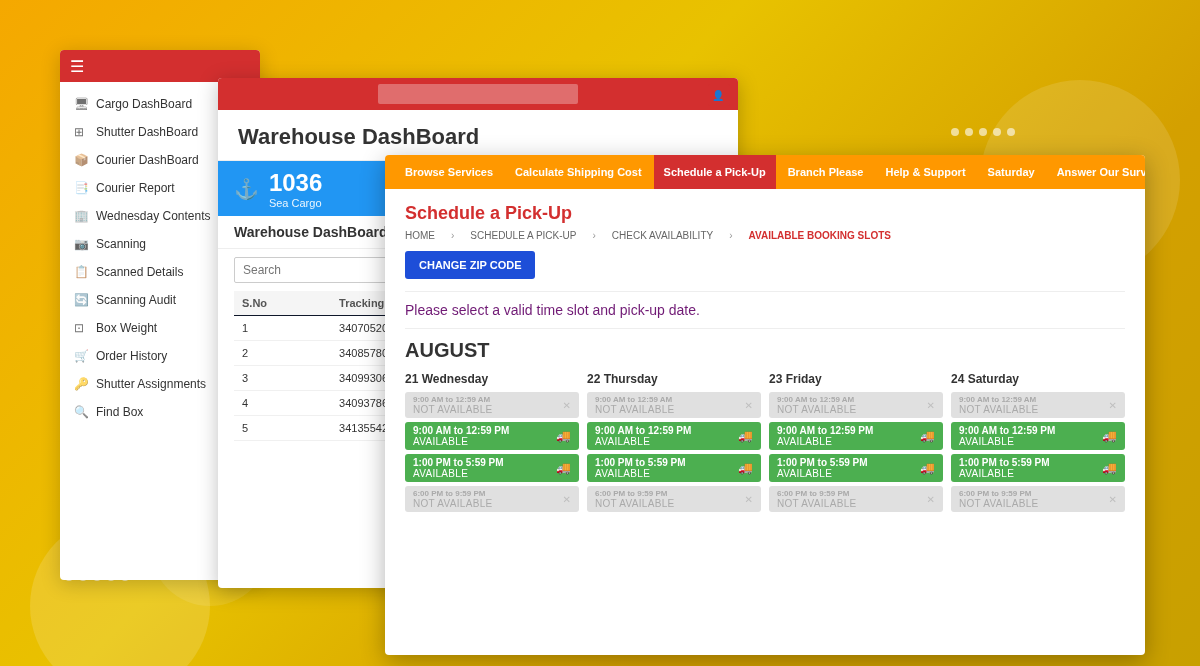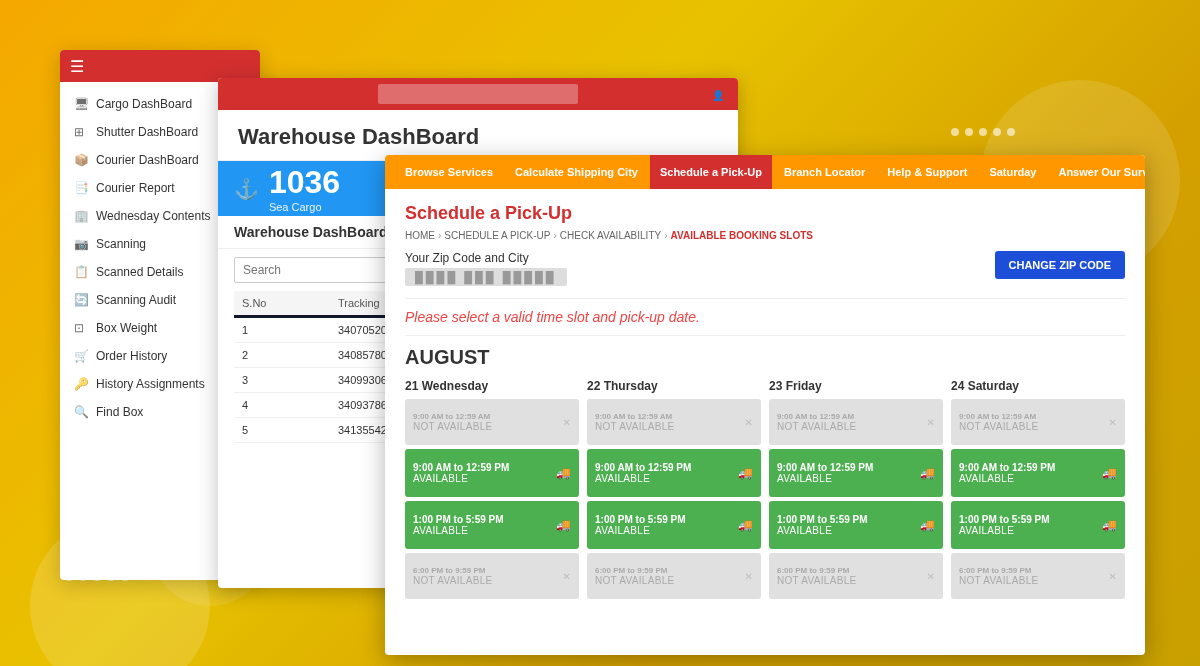--- a/index.html
+++ b/index.html
@@ -161,21 +161,21 @@
       display: flex;
       align-items: center;
       padding: 0 16px;
       gap: 10px;
       flex: 1;
       color: white;
     }
     .stat-item.blue { background: #2196f3; }
     .stat-item.orange { background: #ff9800; }
     .stat-number {
-      font-size: 32px;
+      font-size: 24px;
       font-weight: bold;
     }
     .stat-label {
       font-size: 11px;
       opacity: 0.9;
     }
     .stat-icon {
       font-size: 20px;
       opacity: 0.9;
     }
@@ -211,21 +211,21 @@
       height: calc(100% - 235px);
     }
     .pickup-title {
       color: #d32f2f;
       font-size: 18px;
       font-weight: bold;
       margin-bottom: 6px;
     }
     .breadcrumb {
       display: flex;
-      gap: 3px;
+      gap: 16px;
       font-size: 10px;
       color: #666;
       margin-bottom: 10px;
     }
     .breadcrumb span { cursor: pointer; }
     .breadcrumb .active { color: #d32f2f; font-weight: bold; }
     .breadcrumb .sep { color: #999; }
 
     .zip-section {
       display: flex;
@@ -252,23 +252,22 @@
       border: none;
       padding: 8px 14px;
       font-size: 11px;
       font-weight: bold;
       border-radius: 3px;
       cursor: pointer;
     }
 
     .select-label {
       font-size: 14px;
-      color: #ef4444;
+      color: #701a75;
       margin-bottom: 10px;
-      font-style: italic;
     }
 
     .month-label {
       font-size: 20px;
       font-weight: bold;
       color: #333;
       margin-bottom: 10px;
     }
 
     .day-columns {
@@ -277,21 +276,21 @@
       gap: 8px;
     }
     .day-col-header {
       font-size: 12px;
       font-weight: bold;
       color: #333;
       margin-bottom: 6px;
     }
     .time-slot {
       border-radius: 3px;
-      padding: 13px 8px;
+      padding: 3px 8px;
       margin-bottom: 4px;
       font-size: 9px;
       display: flex;
       justify-content: space-between;
       align-items: center;
     }
     .time-slot.unavailable {
       background: #e0e0e0;
       color: #aaa;
     }
@@ -320,24 +319,24 @@
       font-size: 12px;
       border-radius: 2px;
     }
     table {
       width: 100%;
       border-collapse: collapse;
       font-size: 11px;
     }
     th {
       background: #f5f5f5;
-      border-bottom: 3px solid #0f172a;
+      border-bottom: 1px solid #0f172a;
       padding: 6px 8px;
       text-align: left;
-      font-weight: normal;
+      font-weight: bold;
       color: #555;
     }
     td {
       padding: 6px 8px;
       border-bottom: 1px solid #f0f0f0;
       color: #333;
     }
 
     .divider {
       border: none;
@@ -412,21 +411,21 @@
     <div class="sidebar-item">
       <span class="icon">⊡</span>
       <span>Box Weight</span>
     </div>
     <div class="sidebar-item">
       <span class="icon">🛒</span>
       <span>Order History</span>
     </div>
     <div class="sidebar-item">
       <span class="icon">🔑</span>
-      <span>History Assignments</span>
+      <span>Shutter Assignments</span>
     </div>
     <div class="sidebar-item">
       <span class="icon">🔍</span>
       <span>Find Box</span>
     </div>
   </div>
 </div>
 
 <div class="main-window" style="position:absolute; top:78px; left:218px; width:520px; height:510px; z-index:5;">
   <div class="main-topbar">
@@ -505,47 +504,43 @@
     </tr>
         </tbody>
     </table>
   </div>
 </div>
 
 <div style="position:absolute; top:155px; left:385px; width:760px; height:500px; background:#fff; border-radius:4px; box-shadow:0 6px 24px rgba(0,0,0,0.3); overflow:hidden; z-index:10;">
 
   <div class="orange-nav">
     <div class="orange-nav-item">Browse Services</div>
-    <div class="orange-nav-item">Calculate Shipping City</div>
+    <div class="orange-nav-item">Calculate Shipping Cost</div>
     <div class="orange-nav-item active">Schedule a Pick-Up</div>
-    <div class="orange-nav-item">Branch Locator</div>
+    <div class="orange-nav-item">Branch Please</div>
     <div class="orange-nav-item">Help &amp; Support</div>
     <div class="orange-nav-item">Saturday</div>
     <div class="orange-nav-item">Answer Our Survey</div>
 
   </div>
 
   <div class="pickup-section" style="height:calc(100% - 34px); overflow-y:auto; padding:14px 20px;">
     <div class="pickup-title">Schedule a Pick-Up</div>
 
     <div class="breadcrumb">
       <span>HOME</span>
       <span class="sep">›</span>
       <span>SCHEDULE A PICK-UP</span>
       <span class="sep">›</span>
       <span>CHECK AVAILABILITY</span>
       <span class="sep">›</span>
       <span class="active">AVAILABLE BOOKING SLOTS</span>
     </div>
 
     <div class="zip-section">
-      <div>
-        <div class="zip-label">Your Zip Code and City</div>
-        <div class="zip-value" style="background:#ddd; color:#999; font-size:11px; padding:3px 10px; border-radius:2px; letter-spacing:3px;">████ ███ █████</div>
-      </div>
       <button class="change-zip-btn">
         <span>CHANGE ZIP CODE</span>
       </button>
     </div>
 
     <hr class="divider">
 
     <div class="select-label">Please select a valid time slot and pick-up date.</div>
 
     <hr class="divider">

